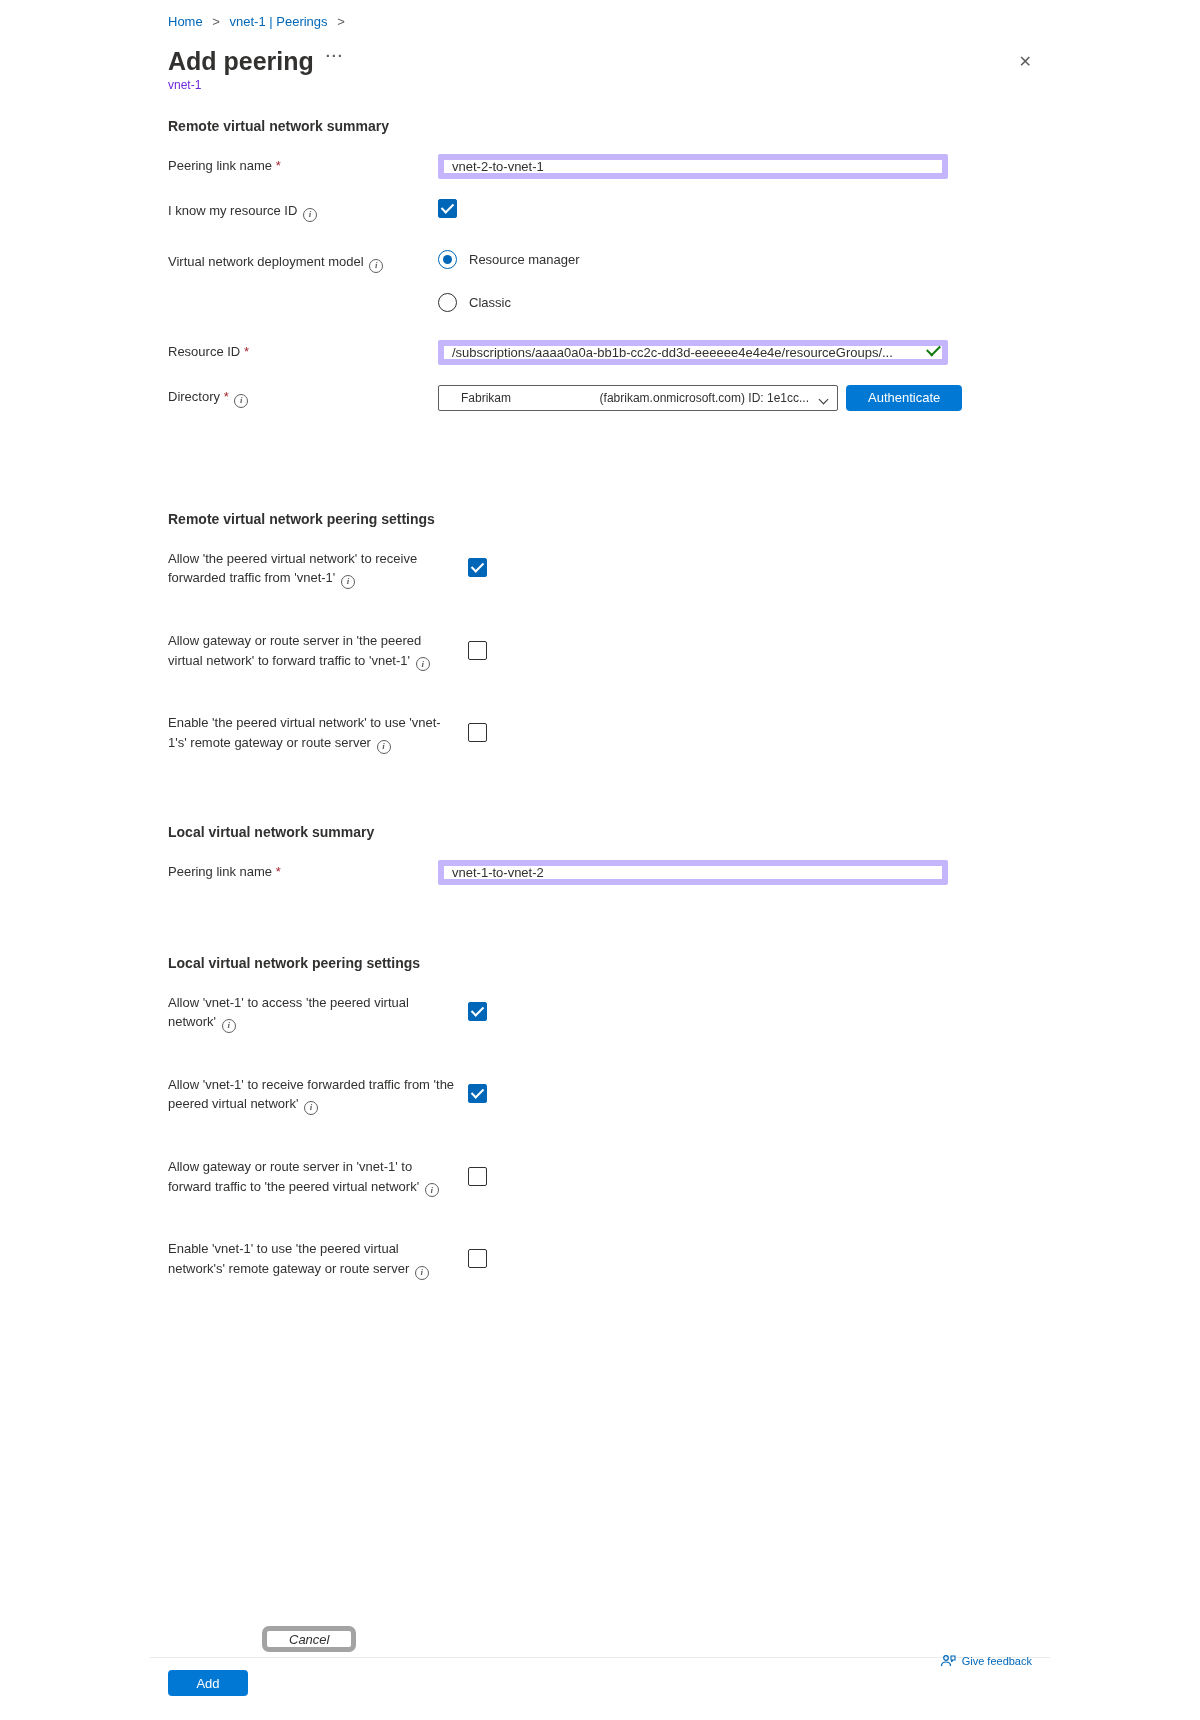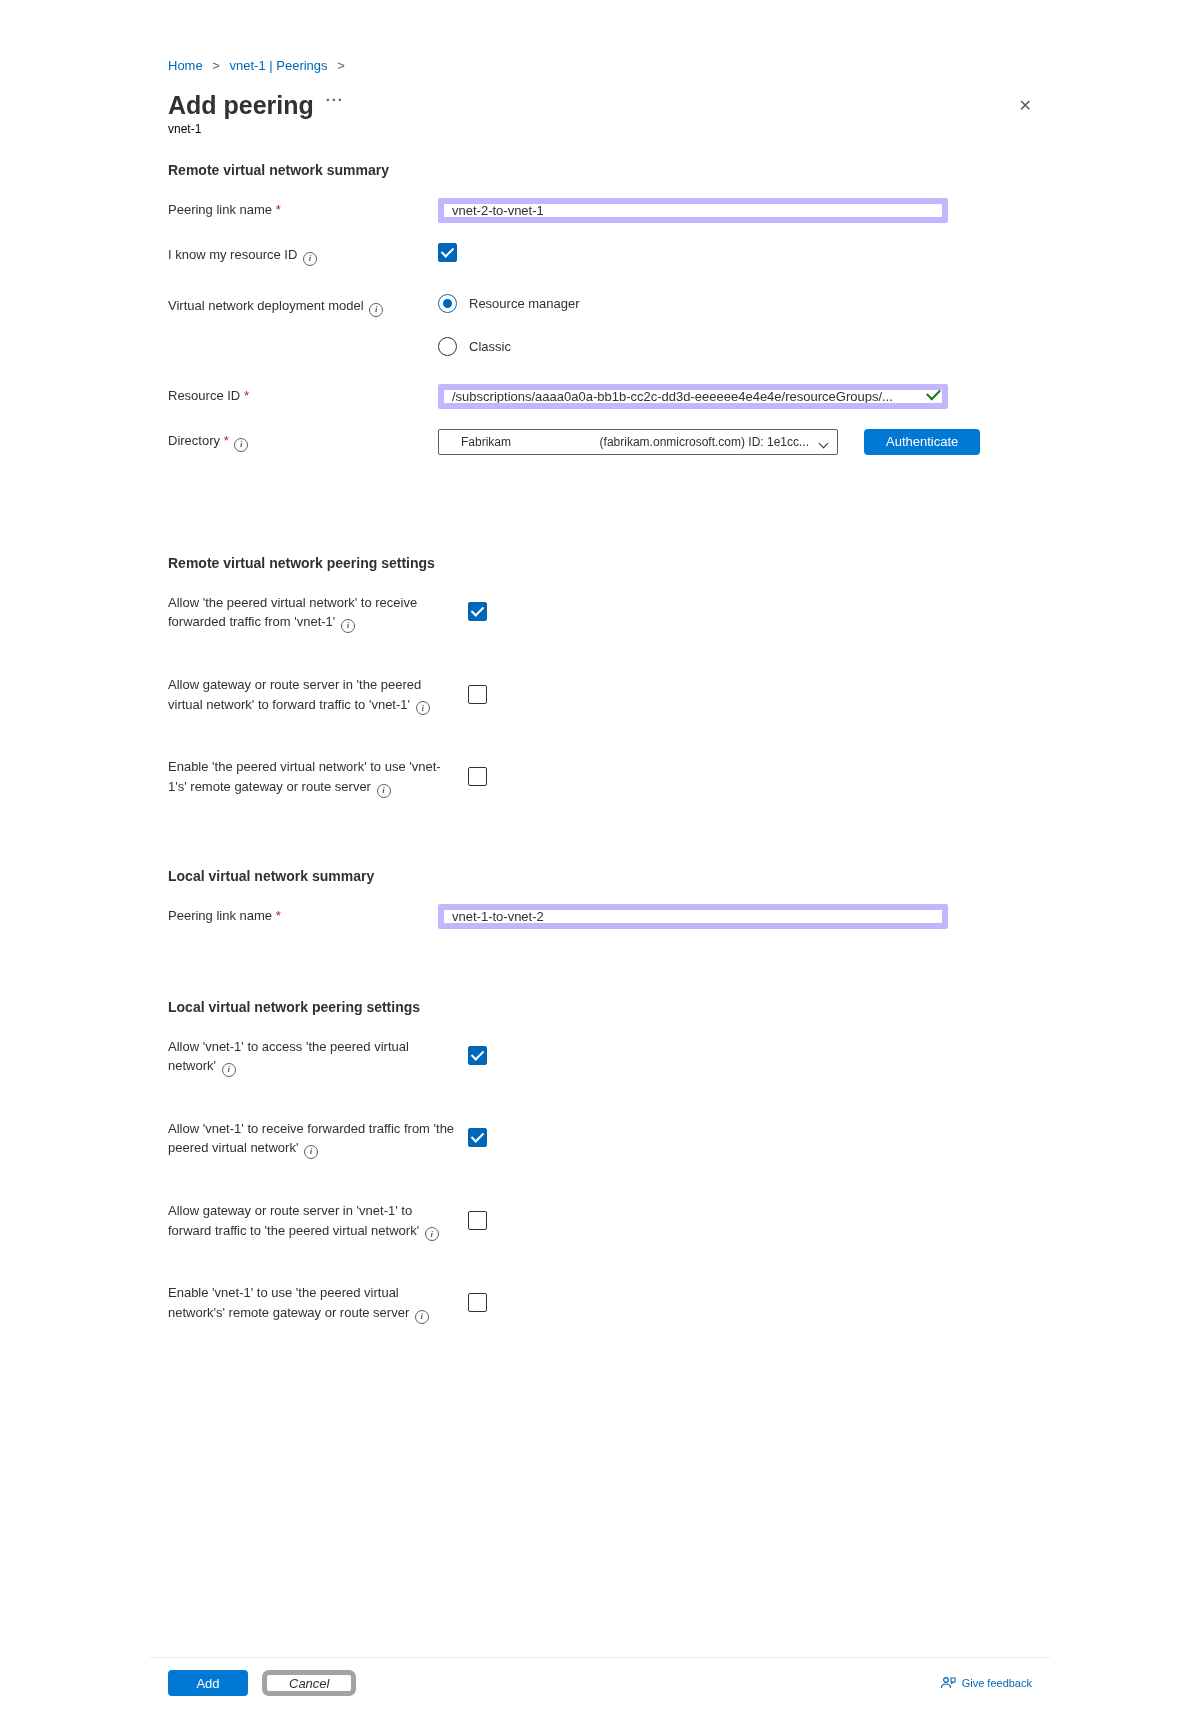--- a/index.html
+++ b/index.html
@@ -1,27 +1,27 @@
 <!DOCTYPE html>
 <html><head>
 <meta charset="utf-8">
 <style>
   * { box-sizing: border-box; margin: 0; padding: 0; }
   body { font-family: 'Segoe UI', Tahoma, sans-serif; font-size: 13px; color: #323130; background: #fff; }
   .page { width: 900px; margin: 0 auto; padding: 14px 18px 0 18px; position: relative; min-height: 1720px; }
   
-  .breadcrumb { font-size: 13px; margin-bottom: 18px; margin-top: 44px; }
+  .breadcrumb { font-size: 13px; margin-bottom: 18px; }
   .breadcrumb a { color: #0067b8; text-decoration: none; }
   .breadcrumb .sep { color: #605e5c; padding: 0 6px; }
   
   .titlebar { display: flex; align-items: center; justify-content: space-between; }
   .title { font-size: 25px; font-weight: 600; display: flex; align-items: flex-start; gap: 12px;}
   .ellipsis { font-size: 15px; color: #605e5c; letter-spacing: 1px; }
   .close-x { font-size: 16px; color: #605e5c; cursor: pointer; }
-  .subtitle { font-size: 12px; color: #000000; margin-top: 2px; margin-bottom: 26px; }
+  .subtitle { font-size: 12px; color: #6d28d9; margin-top: 2px; margin-bottom: 26px; }
   
   h3.section { font-size: 14px; font-weight: 600; margin-bottom: 20px; margin-top: 6px;}
   h3.section.mt { margin-top: 100px; }
   h3.section.mt2 { margin-top: 70px; }
   
   .row { display: flex; align-items: flex-start; margin-bottom: 28px; }
   .row-tight { margin-bottom: 20px; }
   .label-col { width: 270px; flex-shrink: 0; font-size: 13px; color: #323130; line-height: 1.5; padding-top: 2px;}
   .ctrl-col { flex: 1; }
   .req { color: #a4262c; }
@@ -40,26 +40,26 @@
   .radio-outer.sel { border-color:#0067b8;}
   .radio-inner { width:9px; height:9px; border-radius:50%; background:#0067b8;}
   
   .checkbox { width:19px; height:19px; border:1px solid #323130; border-radius:2px; display:inline-flex; align-items:center; justify-content:center; flex-shrink:0;}
   .checkbox.checked { background:#0067b8; border-color:#0067b8; }
   .checkbox.checked::after { content:""; display:block; width:5px; height:10px; border-right:2px solid #fff; border-bottom:2px solid #fff; transform: rotate(45deg); margin-top:-3px;}
   
   .check-row { display:flex; align-items:center; margin-bottom: 40px;}
   .check-row .label-col { width: 300px; padding-right: 12px;}
   
-  .dir-row { display:flex; gap:26px; align-items:center; }
+  .dir-row { display:flex; gap:8px; align-items:center; }
   .select { height:26px; border:1px solid #605e5c; border-radius:2px; display:flex; align-items:center; padding: 0 28px 0 22px; font-size:12px; position:relative; width: 400px; justify-content: space-between;}
   .select .chev { position:absolute; right:10px; top:10px; width:7px; height:7px; border-right:1px solid #323130; border-bottom:1px solid #323130; transform: rotate(45deg);}
   .btn-primary { background:#0078d4; color:#fff; border:none; height:26px; padding: 0 22px; font-size:13px; border-radius:4px; cursor:pointer; font-family:inherit;}
   .btn-secondary { background:#fff; color:#323130; border:5px solid #a3a3a3; height:26px; padding: 0 22px; font-size:13px; border-radius:7px; cursor:pointer; font-family:inherit;font-style:italic;}
-  .btn-add { min-width:80px;}
+  .btn-add { min-width:80px;margin-top:44px;}
   
   .footer { position:absolute; bottom:24px; left:18px; right:18px; display:flex; align-items:center; justify-content: space-between; padding-top:12px;}
   .footer-left { display:flex; gap:14px;}
   .hr { position:absolute; left:0; right:0; bottom:62px; height:1px; background:#edebe9;}
   .feedback { color:#0067b8; font-size:11px; display:flex; align-items:center; gap:6px; cursor:pointer;}
   .feedback svg { width:16px; height:16px; }
 </style>
 </head>
 <body>
 

